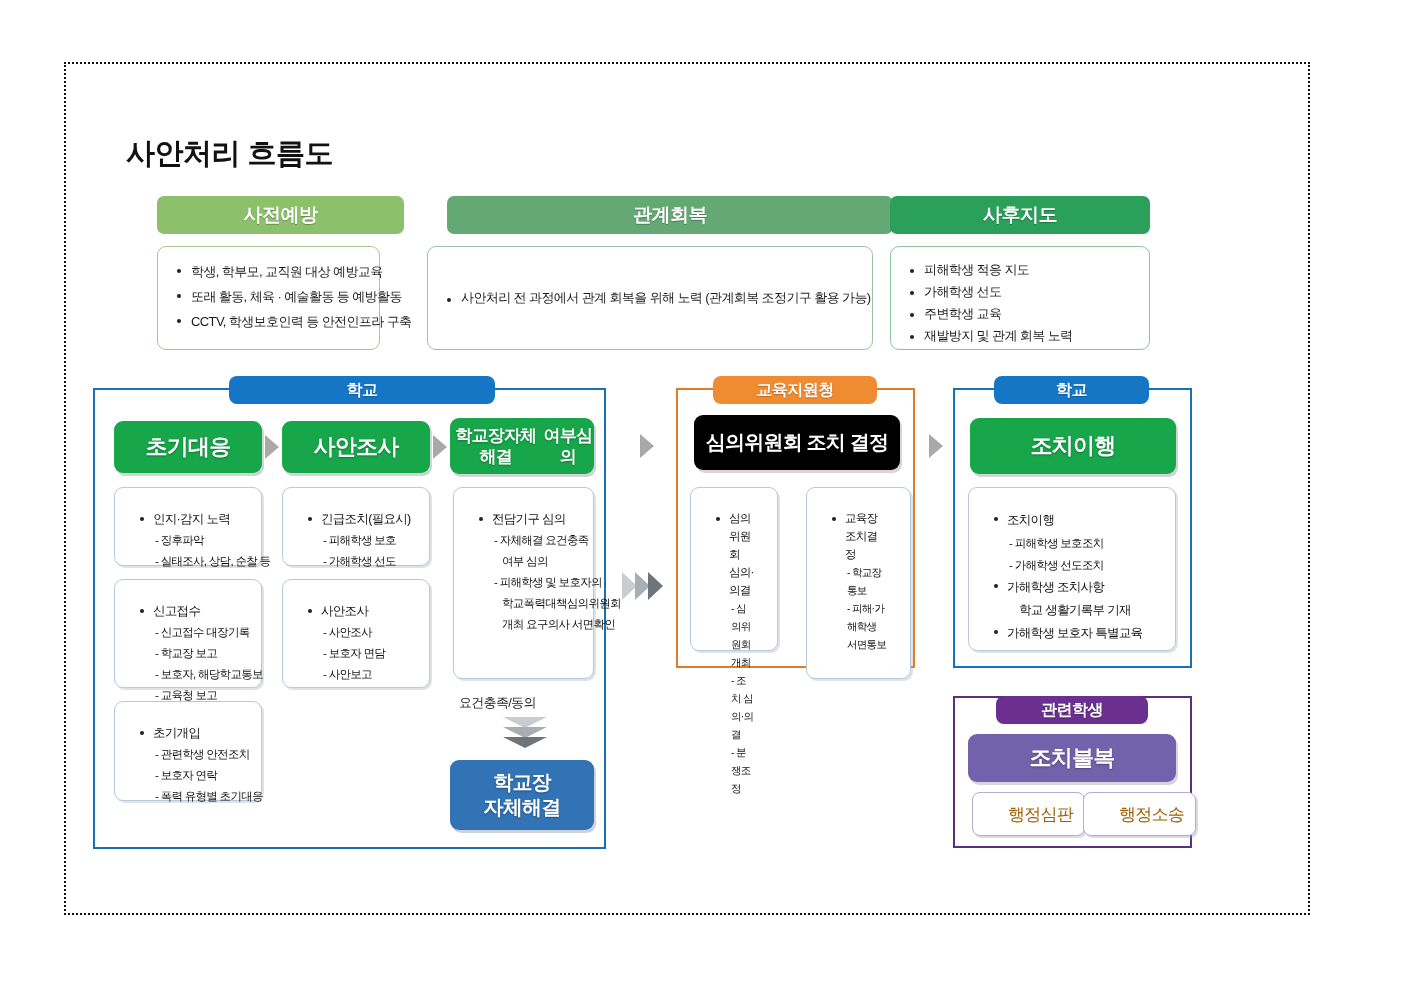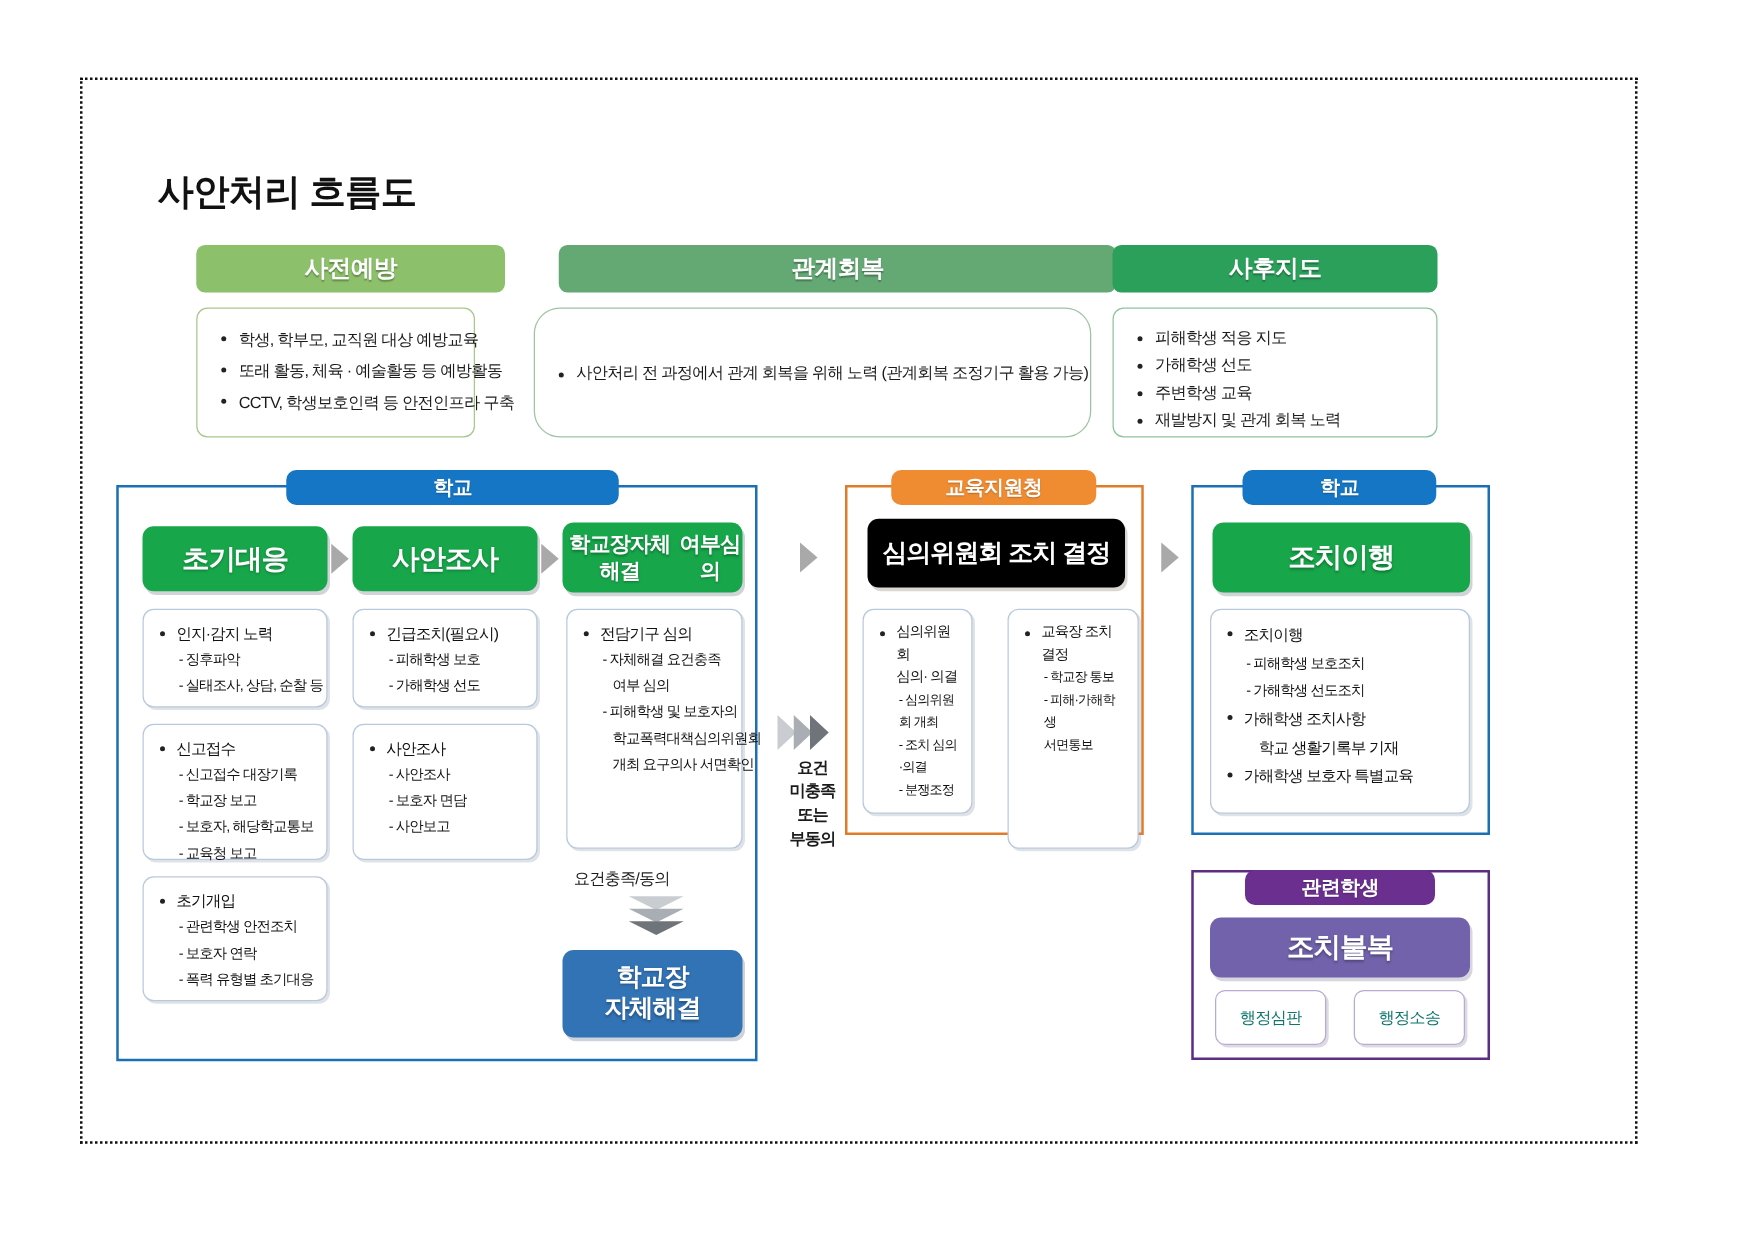--- a/index.html
+++ b/index.html
@@ -42,21 +42,21 @@
   .top-body li:before{
     content:"";position:absolute;left:3px;top:10px;width:4px;height:4px;
     background:#222;border-radius:50%;
   }
 
   #head-prev{left:157px;top:196px;width:247px;background:#8cc06a;}
   #body-prev{left:157px;top:246px;width:223px;height:104px;border:1.5px solid #a8c88c;}
   #head-rec{left:427px;top:196px;width:446px;background:#64a974;margin-left:20px;}
   #body-rec{left:427px;top:246px;width:446px;height:104px;border:1.5px solid #9ec3a4;}
   #body-rec li{line-height:20px;}
-  #body-rec{display:flex;align-items:center;border-radius:21px;}
+  #body-rec{display:flex;align-items:center;}
   #head-post{left:890px;top:196px;width:260px;background:#2aa05a;}
   #body-post{left:890px;top:246px;width:260px;height:104px;border:1.5px solid #8fc49d;}
   #body-post li{line-height:22px;}
 
   
   .sec-frame{position:absolute;box-sizing:border-box;background:#fff;}
   .sec-tab{
     position:absolute;height:28px;border-radius:8px;
     display:flex;align-items:center;justify-content:center;
     color:#fff;font-size:16px;font-weight:bold;letter-spacing:-0.5px;
@@ -102,21 +102,21 @@
   #tri-2{left:433px;top:435px;}
   #tri-3{left:640px;top:434px;}
   #tri-4{left:929px;top:434px;}
 
   
   .card{
     position:absolute;box-sizing:border-box;background:#fff;
     border:1.5px solid #b9c9dd;border-radius:9px;padding:9px 10px 9px 10px;
     box-shadow:2px 2px 0 rgba(150,160,175,.30);
   }
-  .card ul{margin:0;padding:0;list-style:none;}
+  .card ul{margin:12px;padding:0;list-style:none;}
   .card li.b{
     position:relative;padding-left:16px;font-size:12.5px;line-height:21px;
     letter-spacing:-0.7px;color:#111;white-space:nowrap;
   }
   .card li.b:before{
     content:"";position:absolute;left:3px;top:8px;width:4px;height:4px;
     background:#222;border-radius:50%;
   }
   .card li.d{
     padding-left:18px;font-size:11.5px;line-height:21px;
@@ -185,22 +185,23 @@
   .mid-label{
     position:absolute;left:613px;top:604px;width:74px;text-align:center;
     font-size:13px;font-weight:bold;line-height:19px;letter-spacing:-0.8px;color:#1b1b1b;
   }
 
   
   .pill{
     position:absolute;width:87px;height:42px;background:#fff;
     border:1.5px solid #b6abd0;border-radius:8px;
     display:flex;align-items:center;justify-content:center;
-    font-size:13px;letter-spacing:-0.7px;color:#0f766e;
+    font-size:17px;letter-spacing:-0.7px;color:#a16207;
     box-shadow:2px 2px 0 rgba(160,150,180,.35);
+    padding-left:24px;
   }
   #pill-1{left:972px;top:792px;}
   #pill-2{left:1083px;top:792px;}
 </style>
 </head>
 <body>
 
 <div class="page">
   <div class="doc-frame"></div>
 
@@ -313,26 +314,20 @@
       <span>자체해결</span>
     </div>
   </div>
 
   <div class="tri" id="tri-3"></div>
   <div class="mid-arrows">
     <span></span>
       <span></span>
       <span></span>
   </div>
-  <div class="mid-label">
-    <span>요건</span><br>
-    <span>미충족</span><br>
-    <span>또는</span><br>
-    <span>부동의</span>
-  </div>
 
   <div class="sec-frame" id="frame-office"></div>
   <div class="sec-tab" id="tab-office">교육지원청</div>
   <div class="step-head" id="step-mid">심의위원회 조치 결정</div>
 
   <div class="card" id="card-o1">
     <ul>
       <li class="b">심의위원회</li>
       <li class="n">심의· 의결</li>
       <li class="d">심의위원회 개최</li>

